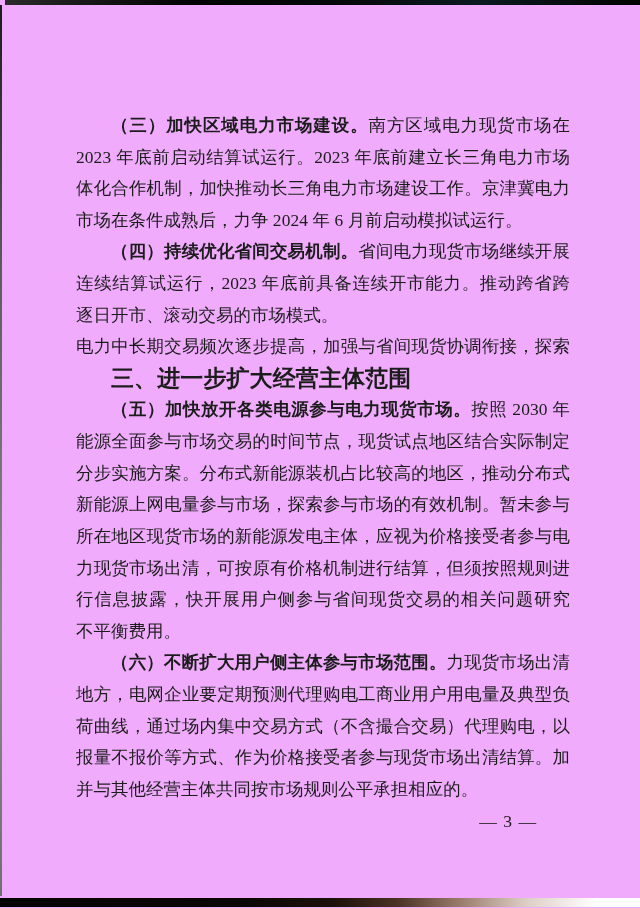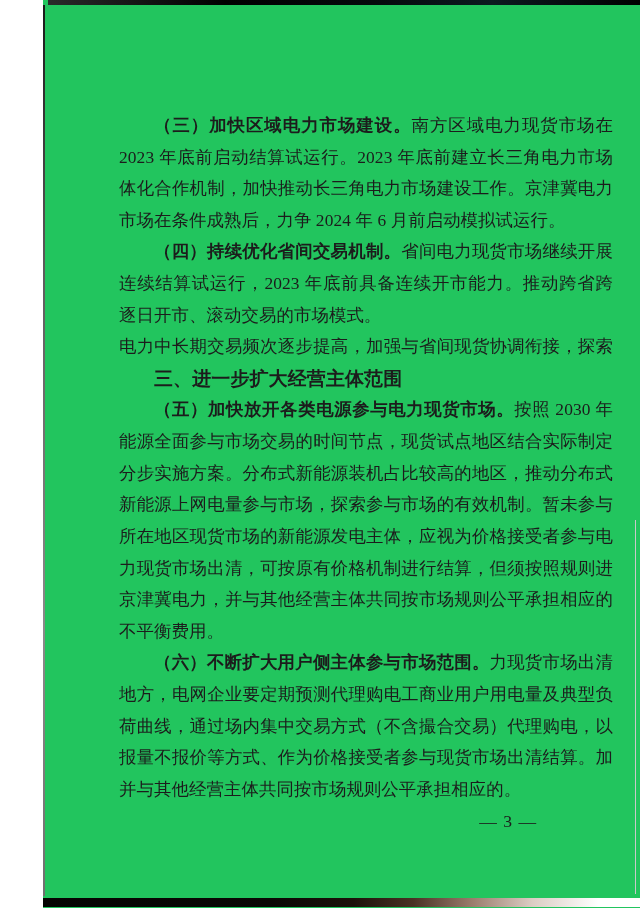--- a/index.html
+++ b/index.html
@@ -8,23 +8,22 @@
     height: 908px;
     background: #ffffff;
     position: relative;
     overflow: hidden;
     font-family: "Liberation Serif", serif;
     -webkit-font-smoothing: antialiased;
   }
   .page {
     position: absolute;
     inset: 0;
-    background: #22c55e;
+    background: #f0abfc;
     color: #1c1c1c;
-    margin-left: 43px;
   }
   
   .edge { position: absolute; pointer-events: none; }
   .edge-top {
     top: 0; left: 5px; right: 0; height: 5px;
     background: linear-gradient(to right, #2a2a2a, #000 30%, #05090c 55%, #0c1a20 75%, #000);
   }
   .edge-left {
     left: 0; top: 5px; bottom: 12px; width: 2px;
     background: linear-gradient(to bottom, #1a1a1a, #5c5c5c 30%, #8a8a8a 70%, #6f6f6f);
@@ -56,21 +55,21 @@
     letter-spacing: 0.1px;
     white-space: normal;
     overflow: hidden;
   }
   .line.first { text-indent: 35px; }
   .line.last { text-align-last: left; }
   .lead { font-weight: bold; }
   .para.heading .line {
     font-family: "Liberation Sans", sans-serif;
     font-weight: bold;
-    font-size: 19px;
+    font-size: 23px;
     text-align-last: left;
   }
   .page-number {
     position: absolute;
     top: 806px;
     right: 103px;
     font-size: 17.6px;
     line-height: 31.62px;
     color: #1c1c1c;
     letter-spacing: 1px;
@@ -101,21 +100,21 @@
       <div class="para heading">
         <div class="line first last"><span class="lead">三、进一步扩大经营主体范围</span></div>
       </div>
       <div class="para body">
         <div class="line first"><span class="lead">（五）加快放开各类电源参与电力现货市场。</span><span>按照 2030 年新</span></div>
         <div class="line"><span>能源全面参与市场交易的时间节点，现货试点地区结合实际制定</span></div>
         <div class="line"><span>分步实施方案。分布式新能源装机占比较高的地区，推动分布式</span></div>
         <div class="line"><span>新能源上网电量参与市场，探索参与市场的有效机制。暂未参与</span></div>
         <div class="line"><span>所在地区现货市场的新能源发电主体，应视为价格接受者参与电</span></div>
         <div class="line"><span>力现货市场出清，可按原有价格机制进行结算，但须按照规则进</span></div>
-        <div class="line"><span>京津冀电力，并与其他经营主体共同按市场规则公平承担相应的</span></div>
+        <div class="line"><span>行信息披露，快开展用户侧参与省间现货交易的相关问题研究</span></div>
         <div class="line last"><span>不平衡费用。</span></div>
       </div>
       <div class="para body">
         <div class="line first"><span class="lead">（六）不断扩大用户侧主体参与市场范围。</span><span>力现货市场出清</span></div>
         <div class="line"><span>地方，电网企业要定期预测代理购电工商业用户用电量及典型负</span></div>
         <div class="line"><span>荷曲线，通过场内集中交易方式（不含撮合交易）代理购电，以</span></div>
         <div class="line"><span>报量不报价等方式、作为价格接受者参与现货市场出清结算。加</span></div>
         <div class="line last"><span>并与其他经营主体共同按市场规则公平承担相应的。</span></div>
       </div>
     </div>

